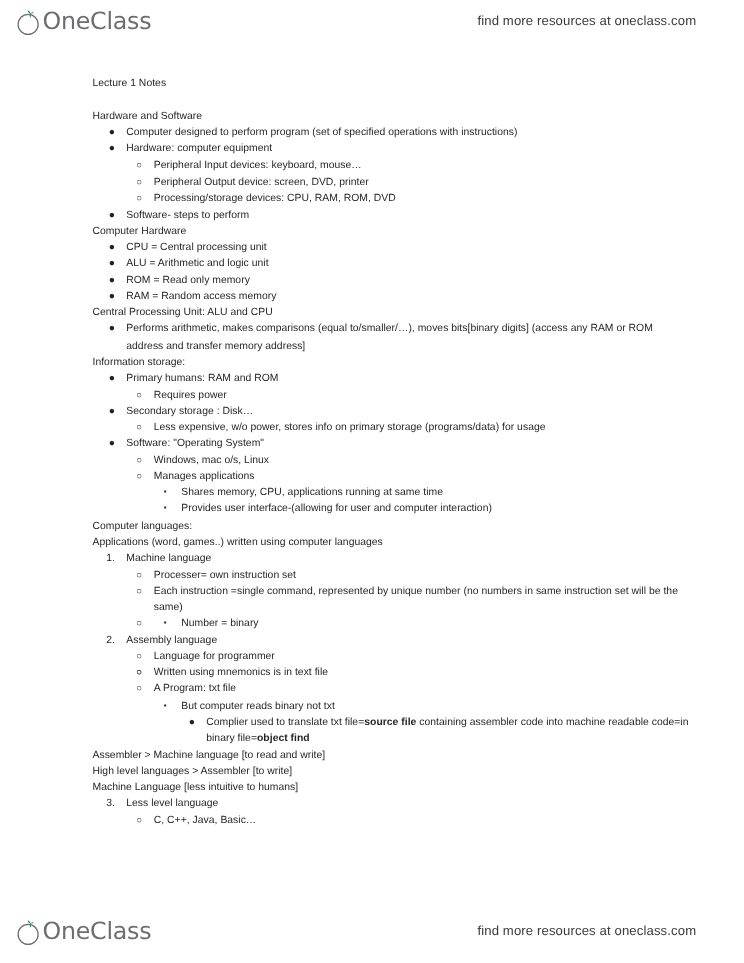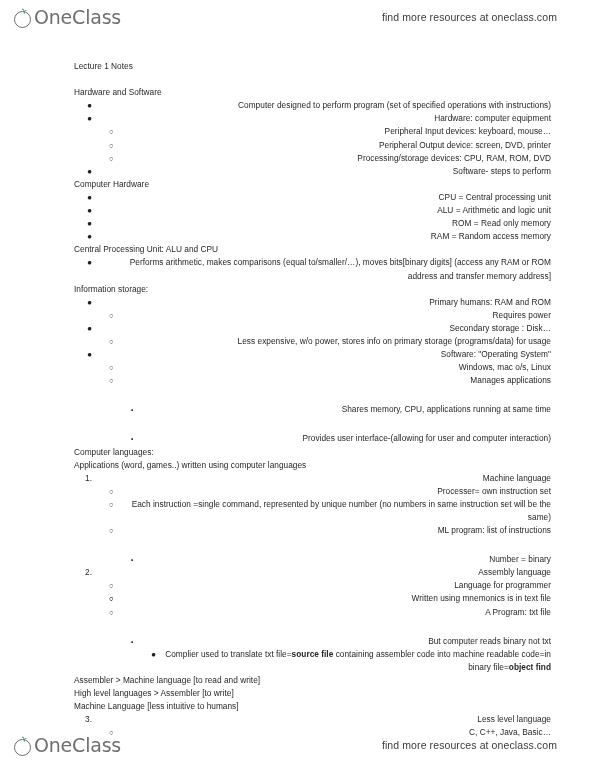--- a/index.html
+++ b/index.html
@@ -96,36 +96,36 @@
   
   .bul {
     position: relative;
   }
   .bul > .mk {
     position: absolute;
     display: inline-block;
     text-align: left;
     color: #231f20;
   }
-  .bul > .tx { display: block; text-align: right; }
+  .bul > .tx { display: block; }
 
   
   .lvl1 { padding-left: 31px; }
   .lvl1 > .mk { left: 17px; }
 
   
   .ord1 { padding-left: 31px; }
   .ord1 > .mk { left: 15px; }
 
   
   .lvl2 { padding-left: 53px; }
   .lvl2 > .mk { left: 39px; font-size: 7.6px; }
 
   
-  .lvl3 { padding-left: 75px; margin-top: 16px; }
+  .lvl3 { padding-left: 75px; }
   .lvl3 > .mk { left: 61px; font-size: 6.4px; }
 
   
   .lvl4 { padding-left: 95px; }
   .lvl4 > .mk { left: 81px; }
 </style>
 </head>
 <body>
 
 <div class="page-header">
@@ -239,21 +239,20 @@
     <div class="line bul lvl2">
       <span class="mk">○</span>
       <span class="tx">Processer= own instruction set</span>
     </div>
     <div class="line bul lvl2">
       <span class="mk">○</span>
       <span class="tx">Each instruction =single command, represented by unique number (no numbers in same instruction set will be the same)</span>
     </div>
     <div class="line bul lvl2">
       <span class="mk">○</span>
-      <span class="tx">ML program: list of instructions</span>
     </div>
     <div class="line bul lvl3">
       <span class="mk">▪</span>
       <span class="tx">Number = binary</span>
     </div>
     <div class="line bul ord1">
       <span class="mk">2.</span>
       <span class="tx">Assembly language</span>
     </div>
     <div class="line bul lvl2">

